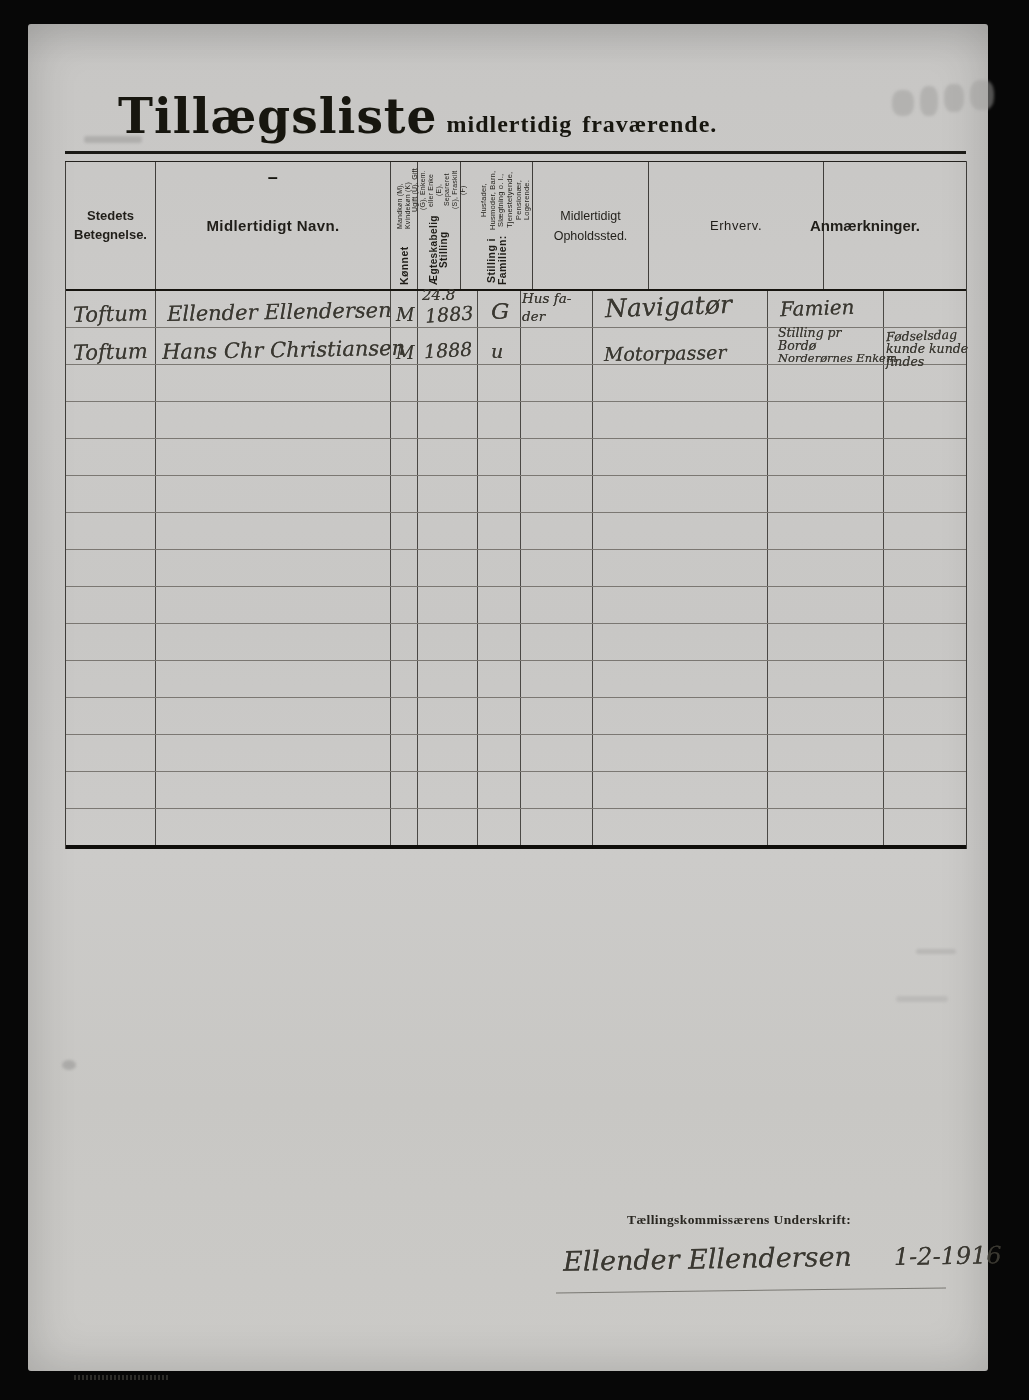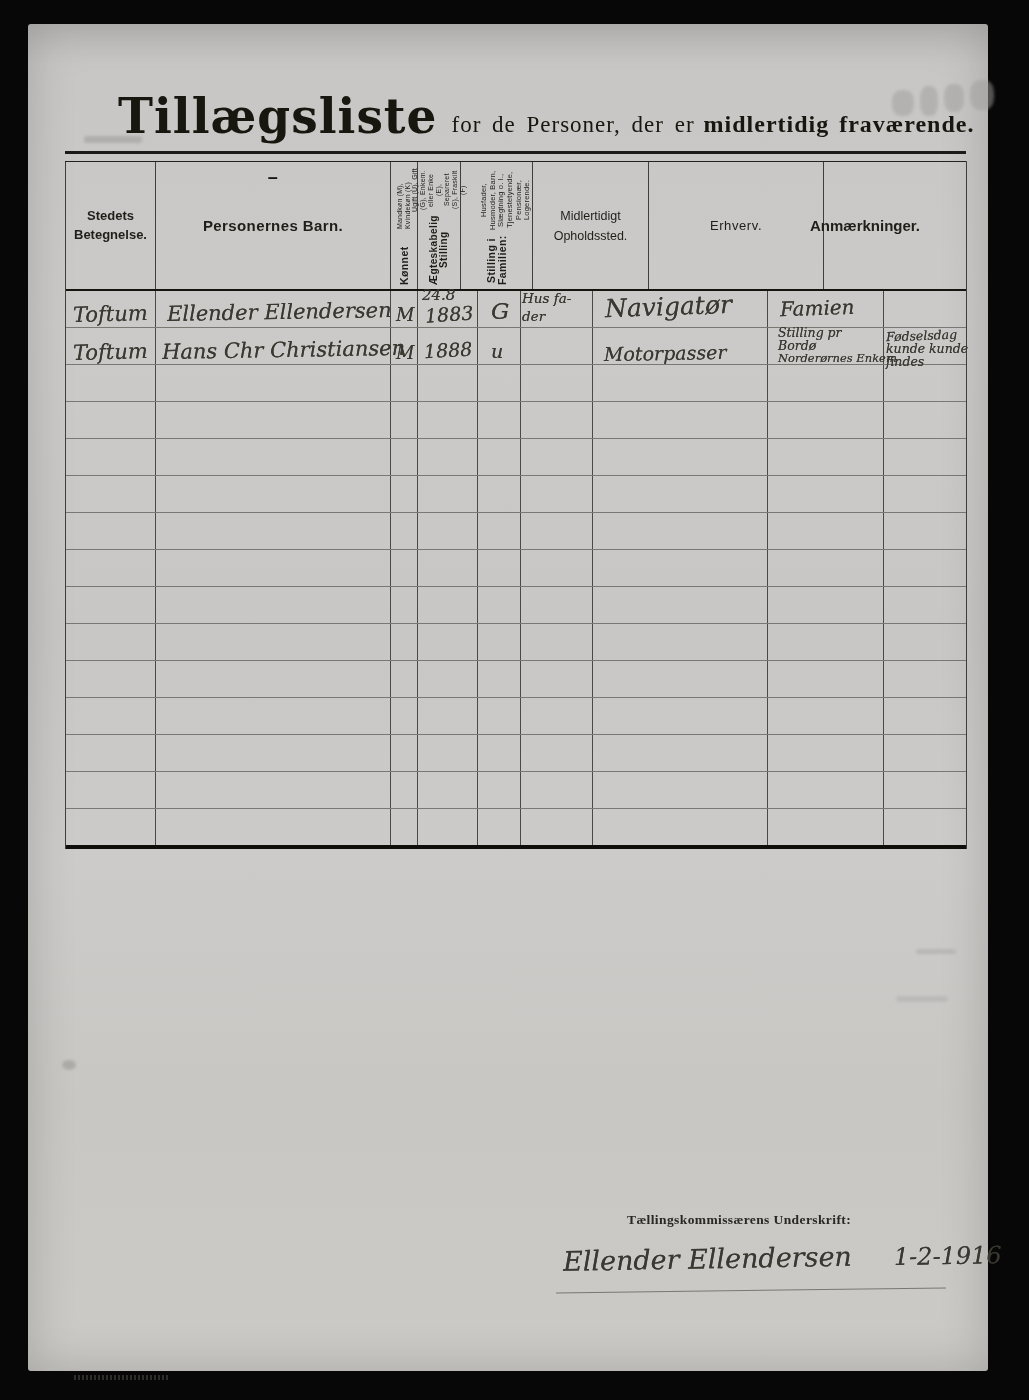--- a/index.html
+++ b/index.html
@@ -76,33 +76,32 @@
       <i style="left:84px;top:4px;width:24px;height:30px;"></i>
     </div>
     <div class="smudge mid-dots"></div>
     <div class="smudge mid-dots2"></div>
     <div class="smudge left-spot"></div>
     <div class="smudge printer-mark"></div>
   </div>
 
   <div class="title-row">
     <span class="title-main">Tillægsliste</span>
-    <span class="title-mid">for de Personer, der er</span>
     <span class="title-emph">midlertidig fraværende.</span>
   </div>
   <div class="double-rule"></div>
 
   <div class="census-table">
     <div class="thead">
       <div class="hcell hb" style="width:90px;font-size:13px;line-height:1.45;padding:0 6px;">
         <span>Stedets Betegnelse.</span>
       </div>
       <div class="hcell hb" style="width:235px;font-size:15px;letter-spacing:.4px;">
         <span class="navn-dash">–</span>
-        <span>Personernes Barn.</span>
+        <span>Midlertidigt Navn.</span>
       </div>
       <div class="hcell" style="width:27px;">
         <div class="vwrap">
           <span class="vmain">Kønnet</span>
           <span class="vsub">Mandkøn (M), Kvindekøn (K)</span>
         </div>
       </div>
       <div class="hcell" style="width:43px;">
         <div class="vwrap">
           <span class="vmain" style="font-size:10px;">Ægteskabelig Stilling</span>

